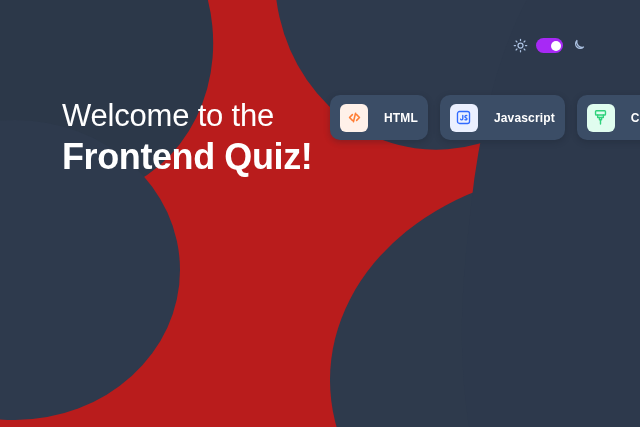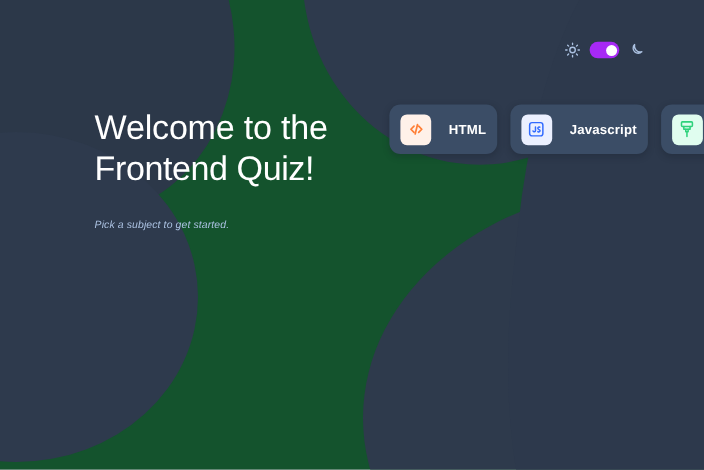--- a/index.html
+++ b/index.html
@@ -4,23 +4,22 @@
 <style>
   * { margin:0; padding:0; box-sizing:border-box; }
   html, body {
     width:640px; height:427px;
     font-family:"Liberation Sans", sans-serif;
     overflow:hidden;
   }
   #app {
     position:relative;
     width:640px; height:427px;
-    background:#14532d;
+    background:#b91c1c;
     overflow:hidden;
-    padding-left:24px;
   }
   
   .bg-layer { position:absolute; inset:0; overflow:hidden; pointer-events:none; }
   .blob {
     position:absolute;
     border-radius:50%;
     background:#2C3849;
   }
   .blob-a { width:300px; height:330px; left:-88px; top:-130px; transform:rotate(-16deg); }
   .blob-b {
@@ -67,21 +66,21 @@
     gap:0;
   }
   .left-col { width:268px; flex:none; padding-top:2px; }
   .right-col { flex:1; }
 
   .title-line1 {
     font-size:31px; font-weight:300; color:#FFFFFF;
     letter-spacing:-0.2px; line-height:1.22;
   }
   .title-line2 {
-    font-size:31px; font-weight:400; color:#FFFFFF;
+    font-size:36px; font-weight:700; color:#FFFFFF;
     letter-spacing:-0.4px; line-height:1.22;
   }
   .subtitle {
     margin-top:26px;
     font-size:9.5px; font-style:italic;
     color:#ABC1E1; letter-spacing:0.1px;
   }
 
   
   .subject-list { display:flex; flex-direction:row; gap:12px; }
@@ -133,21 +132,20 @@
         <path d="M20 14.5A8.5 8.5 0 0 1 9.5 4a7 7 0 1 0 10.5 10.5z"></path>
       </svg>
     </span>
   </div>
 
   <div class="content">
 
     <div class="left-col">
       <div class="title-line1">Welcome to the</div>
       <div class="title-line2">Frontend Quiz!</div>
-      <div class="subtitle">Pick a subject to get started.</div>
     </div>
 
     <div class="right-col">
       <div class="subject-list">
 
         <div class="subject-card">
           <span class="subject-icon" style="background:#FFF1E9;">
             <svg viewBox="0 0 24 24" width="17" height="17" fill="none" stroke="#FF7E35" stroke-width="2.2" stroke-linecap="round" stroke-linejoin="round">
               <path d="M9 8l-4 4 4 4"></path>
               <path d="M15 8l4 4-4 4"></path>

